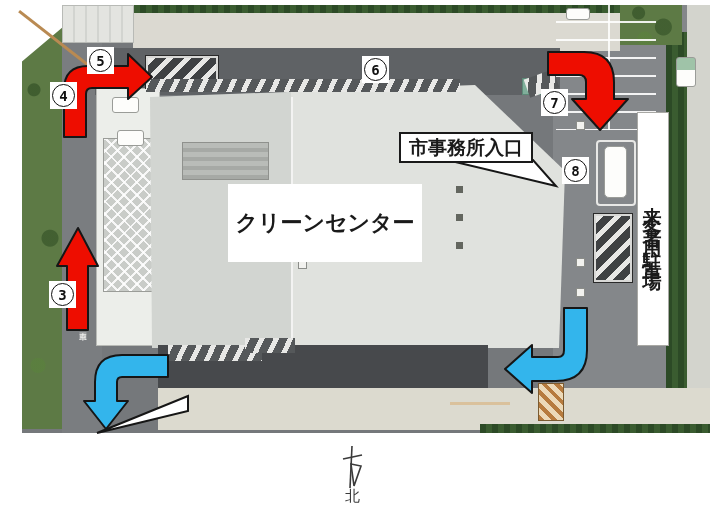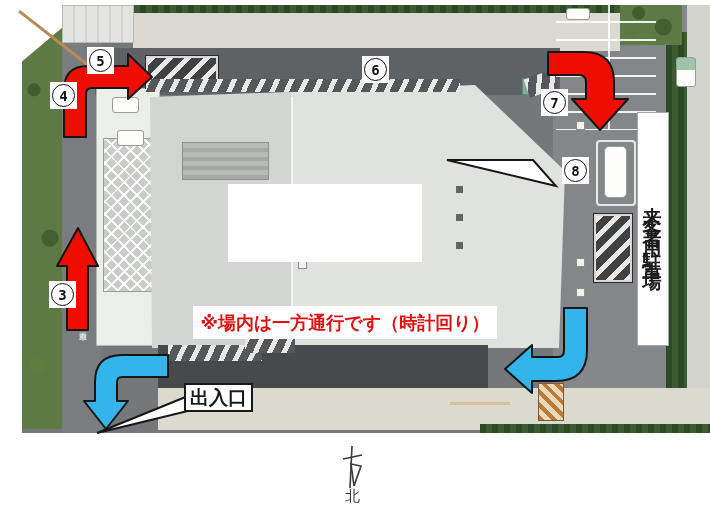--- a/index.html
+++ b/index.html
@@ -132,30 +132,28 @@
     <polygon points="188,396 97,433 188,411" fill="#ffffff" stroke="#161616" stroke-width="2"></polygon>
 
     <g stroke="#3a3a3a" stroke-width="1.6" fill="none">
       <path d="M352,446 L350,488"></path>
       <path d="M343,459 L362,455"></path>
       <path d="M351,464 L361,466 L354,486 Z"></path>
     </g>
   </svg>
 
   <div class="abs labelbox" style="left:228px;top:184px;width:194px;height:78px;flex-direction:column;gap:4px;">
-  </div>
-
-  <div class="abs labelbox" style="left:193px;top:306px;width:304px;height:33px;">
-    <div style="font-size:18px;color:#e01010;white-space:nowrap;">※場内は一方通行です（時計回り）</div>
+    <div style="font-size:22px;">クリーンセンター</div>
   </div>
 
 
-  <div class="abs labelbox bordered" style="left:184px;top:383px;width:69px;height:29px;">
-    <div style="font-size:19px;white-space:nowrap;">出入口</div>
+  <div class="abs labelbox bordered" style="left:399px;top:132px;width:134px;height:31px;">
+    <div style="font-size:19px;white-space:nowrap;">市事務所入口</div>
   </div>
+
 
   <div class="abs labelbox" style="left:637px;top:112px;width:32px;height:234px;border:1px solid #a8a8a4;">
     <div class="vtext" style="font-size:19px;letter-spacing:11px;">来客者用駐車場</div>
   </div>
 
   <div class="abs marker" style="left:49px;top:281px;">
     <span class="circ">3</span>
     </div>
   <div class="abs marker" style="left:50px;top:82px;">
     <span class="circ">4</span>

